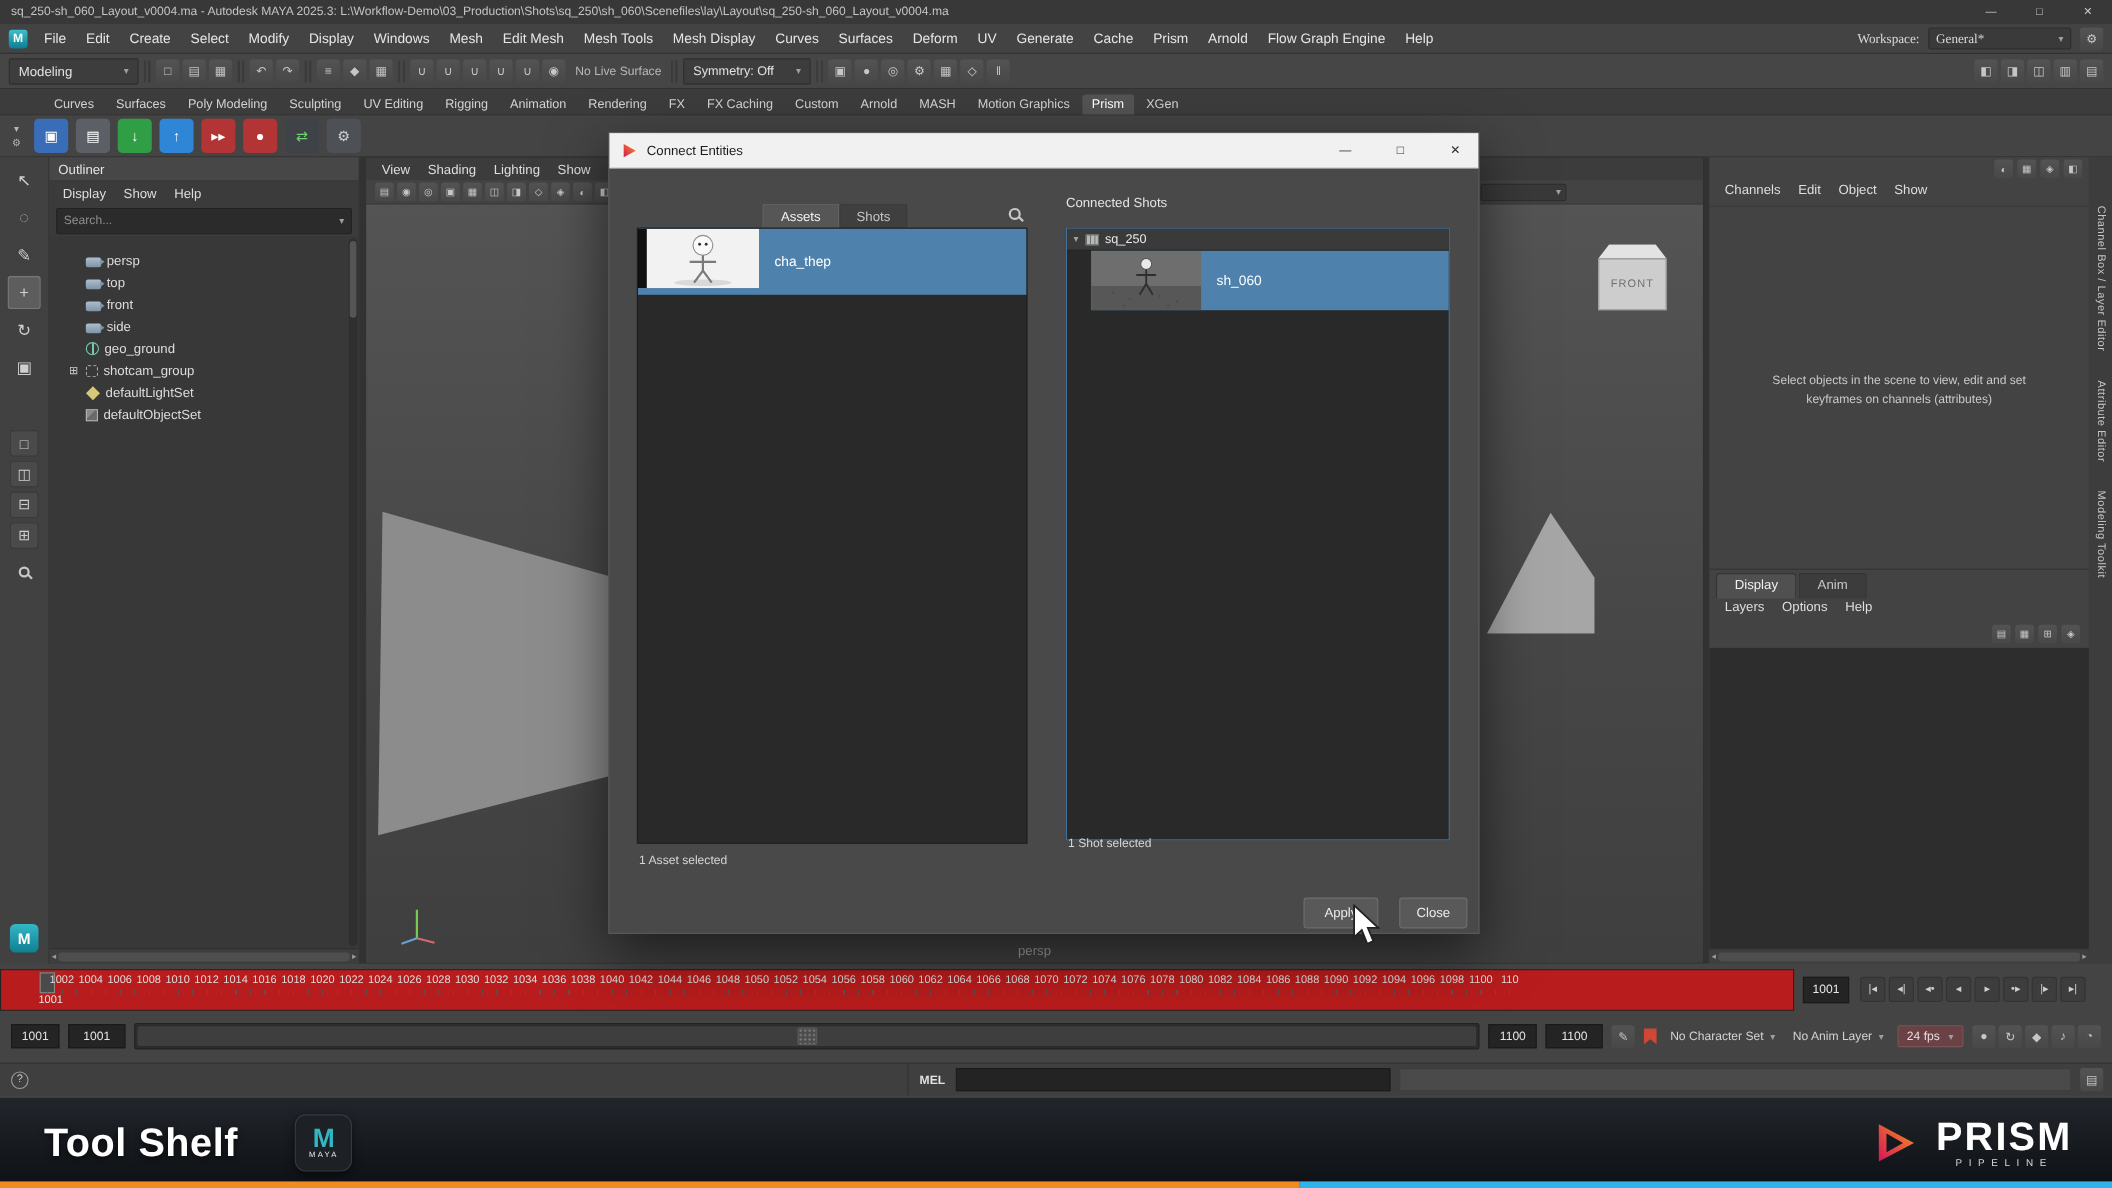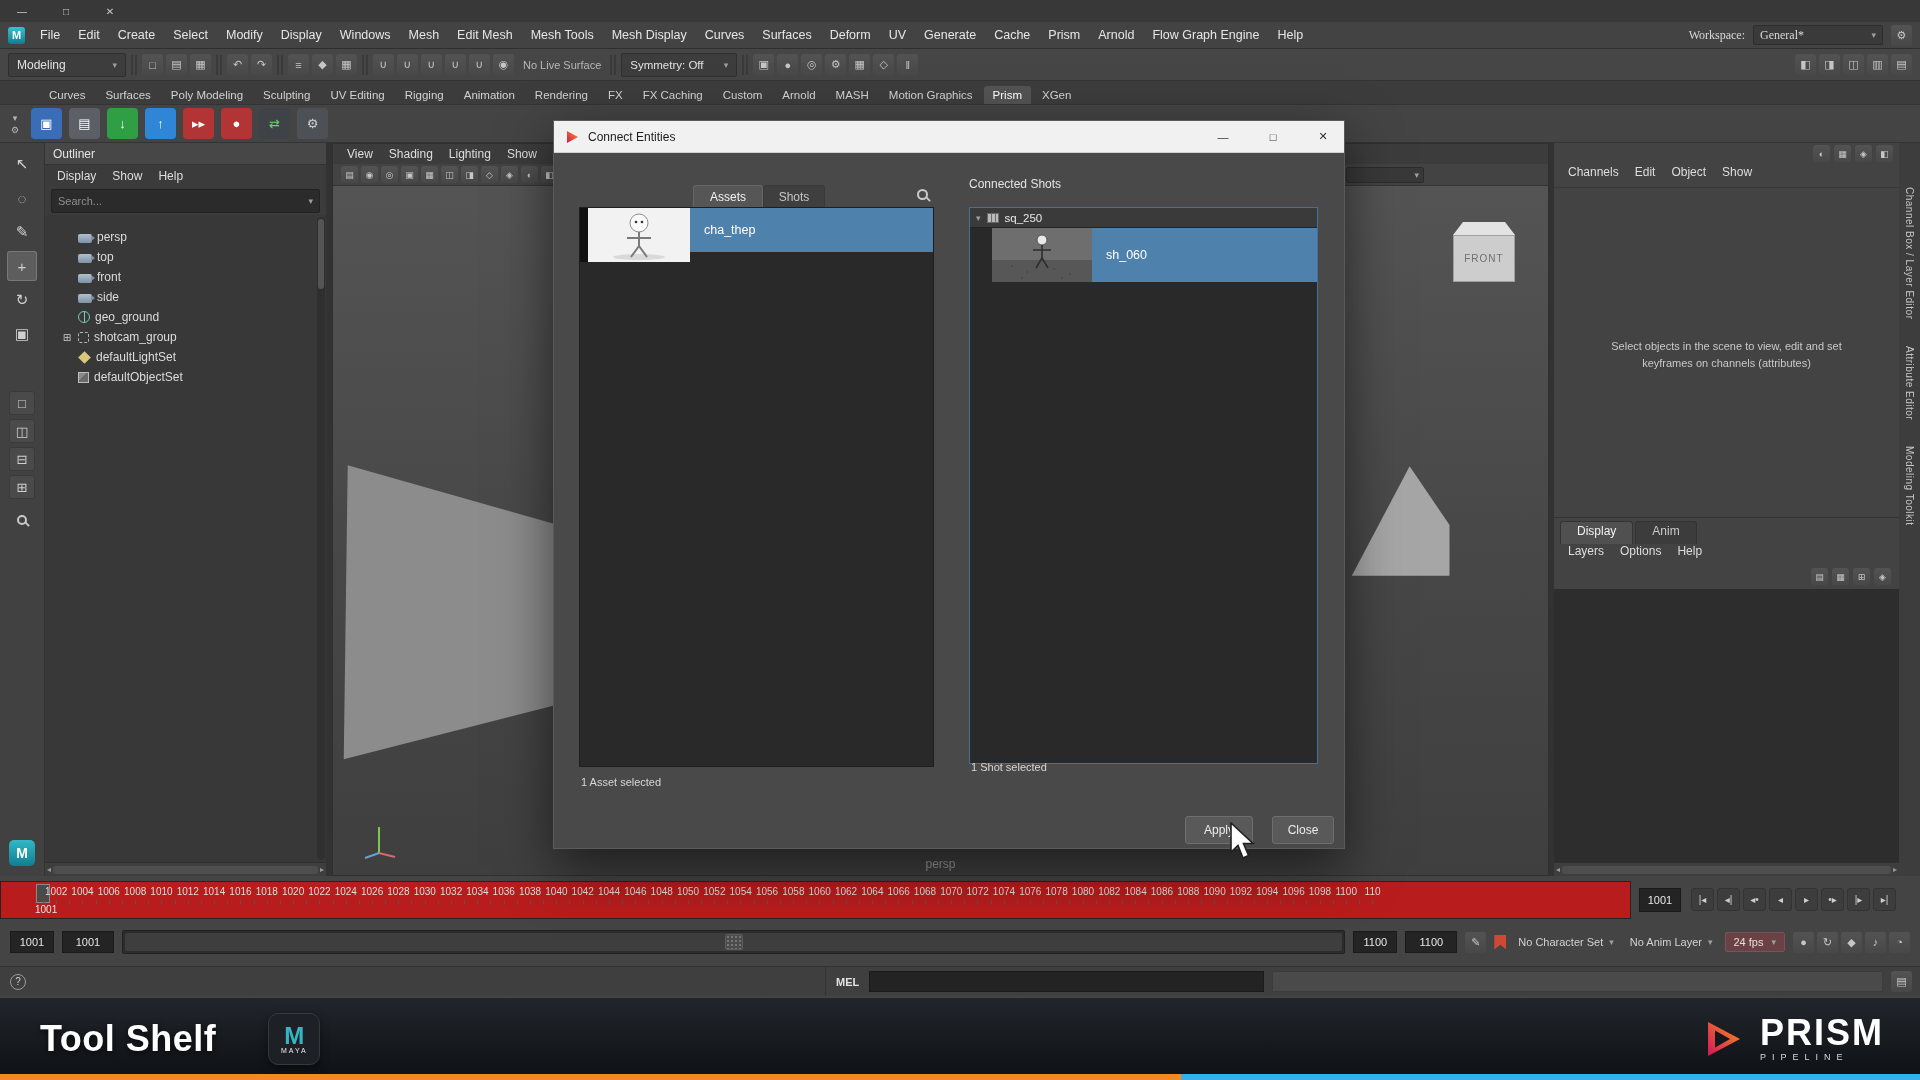--- a/index.html
+++ b/index.html
@@ -142,40 +142,40 @@
   .mel-output { flex:1; height:21px; background:#4a4a4a; border:1px solid #3c3c3c; margin:0 8px; }
 
   
   #overlay { top:998px; height:82px; background:linear-gradient(180deg,#22262c,#0d1014); display:flex; align-items:center; padding-left:40px; }
   .ov-title { font-size:36px; font-weight:bold; color:#fff; letter-spacing:0.5px; text-shadow:0 2px 6px rgba(0,0,0,0.7); }
   .maya-app-badge { margin-left:52px; width:52px; height:52px; border-radius:10px; background:#1d2126; border:1px solid #343a41; display:flex; flex-direction:column; align-items:center; justify-content:center; box-shadow:0 3px 8px rgba(0,0,0,0.5); }
   .maya-app-badge .m { color:#31b7c3; font-size:24px; font-weight:bold; line-height:22px; }
   .maya-app-badge .t { color:#e8ecef; font-size:7px; letter-spacing:2px; }
   .prism-logo { margin-left:auto; margin-right:36px; display:flex; align-items:center; gap:14px; }
   .pl-text .p1 { font-size:36px; font-weight:bold; color:#fff; letter-spacing:2px; line-height:34px; }
-  .pl-text .p2 { font-size:9px; color:#d6dade; letter-spacing:6px; margin-top:2px; }
+  .pl-text .p2 { font-size:9px; color:#d6dade; letter-spacing:6px; margin-top:2px;text-align:center; }
   .progress { position:absolute; left:0; right:0; bottom:0; height:6px; display:flex; }
   .p-orange { width:61.5%; background:#f18a21; }
   .p-blue { flex:1; background:#2fb3ea; }
 
   
   .dialog { position:absolute; left:553px; top:120px; width:792px; height:729px; background:#494949; border:1px solid #5a5a5a; box-shadow:0 18px 50px rgba(0,0,0,0.55); z-index:50; }
   .dlg-title { height:32px; background:#f1f1f1; border-bottom:1px solid #d0d0d0; display:flex; align-items:center; padding-left:10px; gap:8px; }
   .dlg-title-text { font-size:12px; color:#1c1c1c; flex:1; }
   .dlg-btn { width:42px; height:32px; display:flex; align-items:center; justify-content:center; color:#333; font-size:11px; }
   .dlg-body { position:relative; height:695px; }
   .asset-panel { position:absolute; left:25px; top:29px; width:355px; height:612px; }
   .ae-tabs { position:relative; height:25px; }
   .ae-tab { position:absolute; top:3px; height:22px; display:flex; align-items:center; justify-content:center; font-size:12px; border:1px solid #3a3a3a; border-bottom:none; border-radius:3px 3px 0 0; background:#3f3f3f; color:#c6c6c6; }
   .tab-a { left:114px; width:70px; background:#565656; color:#f2f2f2; border-color:#666; }
   .tab-b { left:184px; width:62px; }
   .search-ico { position:absolute; right:6px; top:7px; width:11px; height:11px; border:2px solid #c9c9c9; border-radius:50%; }
   .search-ico::after { content:""; position:absolute; width:6px; height:2px; background:#c9c9c9; transform:rotate(45deg); right:-5px; bottom:-2px; }
   .asset-list { position:absolute; top:25px; left:0; right:0; height:560px; background:#292929; border:1px solid #1e1e1e; }
-  .entity-row { height:44px; display:flex; background:#4e81ab; }
+  .entity-row { height:60px; display:flex; background:#4e81ab; }
   .thumb-asset { width:110px; flex:none; font-size:0; }
   .thumb-shot { width:100px; flex:none; font-size:0; }
   .entity-label { flex:1; display:flex; align-items:center; padding-left:14px; color:#fff; font-size:12.5px; }
   .panel-status { position:absolute; top:594px; left:2px; font-size:11px; color:#d6d6d6; }
   .shots-panel { position:absolute; left:415px; top:24px; width:349px; height:624px; }
   .shots-label { font-size:12px; color:#e3e3e3; }
   .shot-tree { position:absolute; top:30px; left:0; right:0; height:557px; background:#292929; border:1px solid #44719a; }
   .seq-row { height:20px; background:#3a3a3a; border-bottom:1px solid #232323; display:flex; align-items:center; gap:6px; padding-left:6px; color:#e8e8e8; font-size:11.5px; }
   .seq-ico { width:12px; height:10px; background:#b9b9b9; box-shadow:inset 0 0 0 1px #6a6a6a; background-image:linear-gradient(90deg,#6a6a6a 1px,transparent 1px); background-size:4px 10px; flex:none; }
   .shot-row { height:54px; display:flex; background:#4e81ab; margin-left:22px; }
@@ -183,20 +183,21 @@
   .dlg-action { position:absolute; height:28px; background:#595959; border:1px solid #6e6e6e; border-radius:3px; color:#ececec; font-size:12px; display:flex; align-items:center; justify-content:center; }
   .apply { left:631px; top:663px; width:68px; }
   .close { left:718px; top:663px; width:62px; }
 
   .cursor { position:absolute; left:1228px; top:822px; z-index:300; }
 </style>
 </head>
 <body>
 
 <div id="titlebar" class="band">
+  <div class="tb-title">sq_250-sh_060_Layout_v0004.ma - Autodesk MAYA 2025.3: L:\Workflow-Demo\03_Production\Shots\sq_250\sh_060\Scenefiles\lay\Layout\sq_250-sh_060_Layout_v0004.ma</div>
   <div class="tb-btn">—</div>
   <div class="tb-btn">□</div>
   <div class="tb-btn">✕</div>
 </div>
 
 <div id="menubar" class="band">
   <span class="maya-logo">M</span>
   <div class="menu-items">
 
   <span class="menu-item">File</span>

